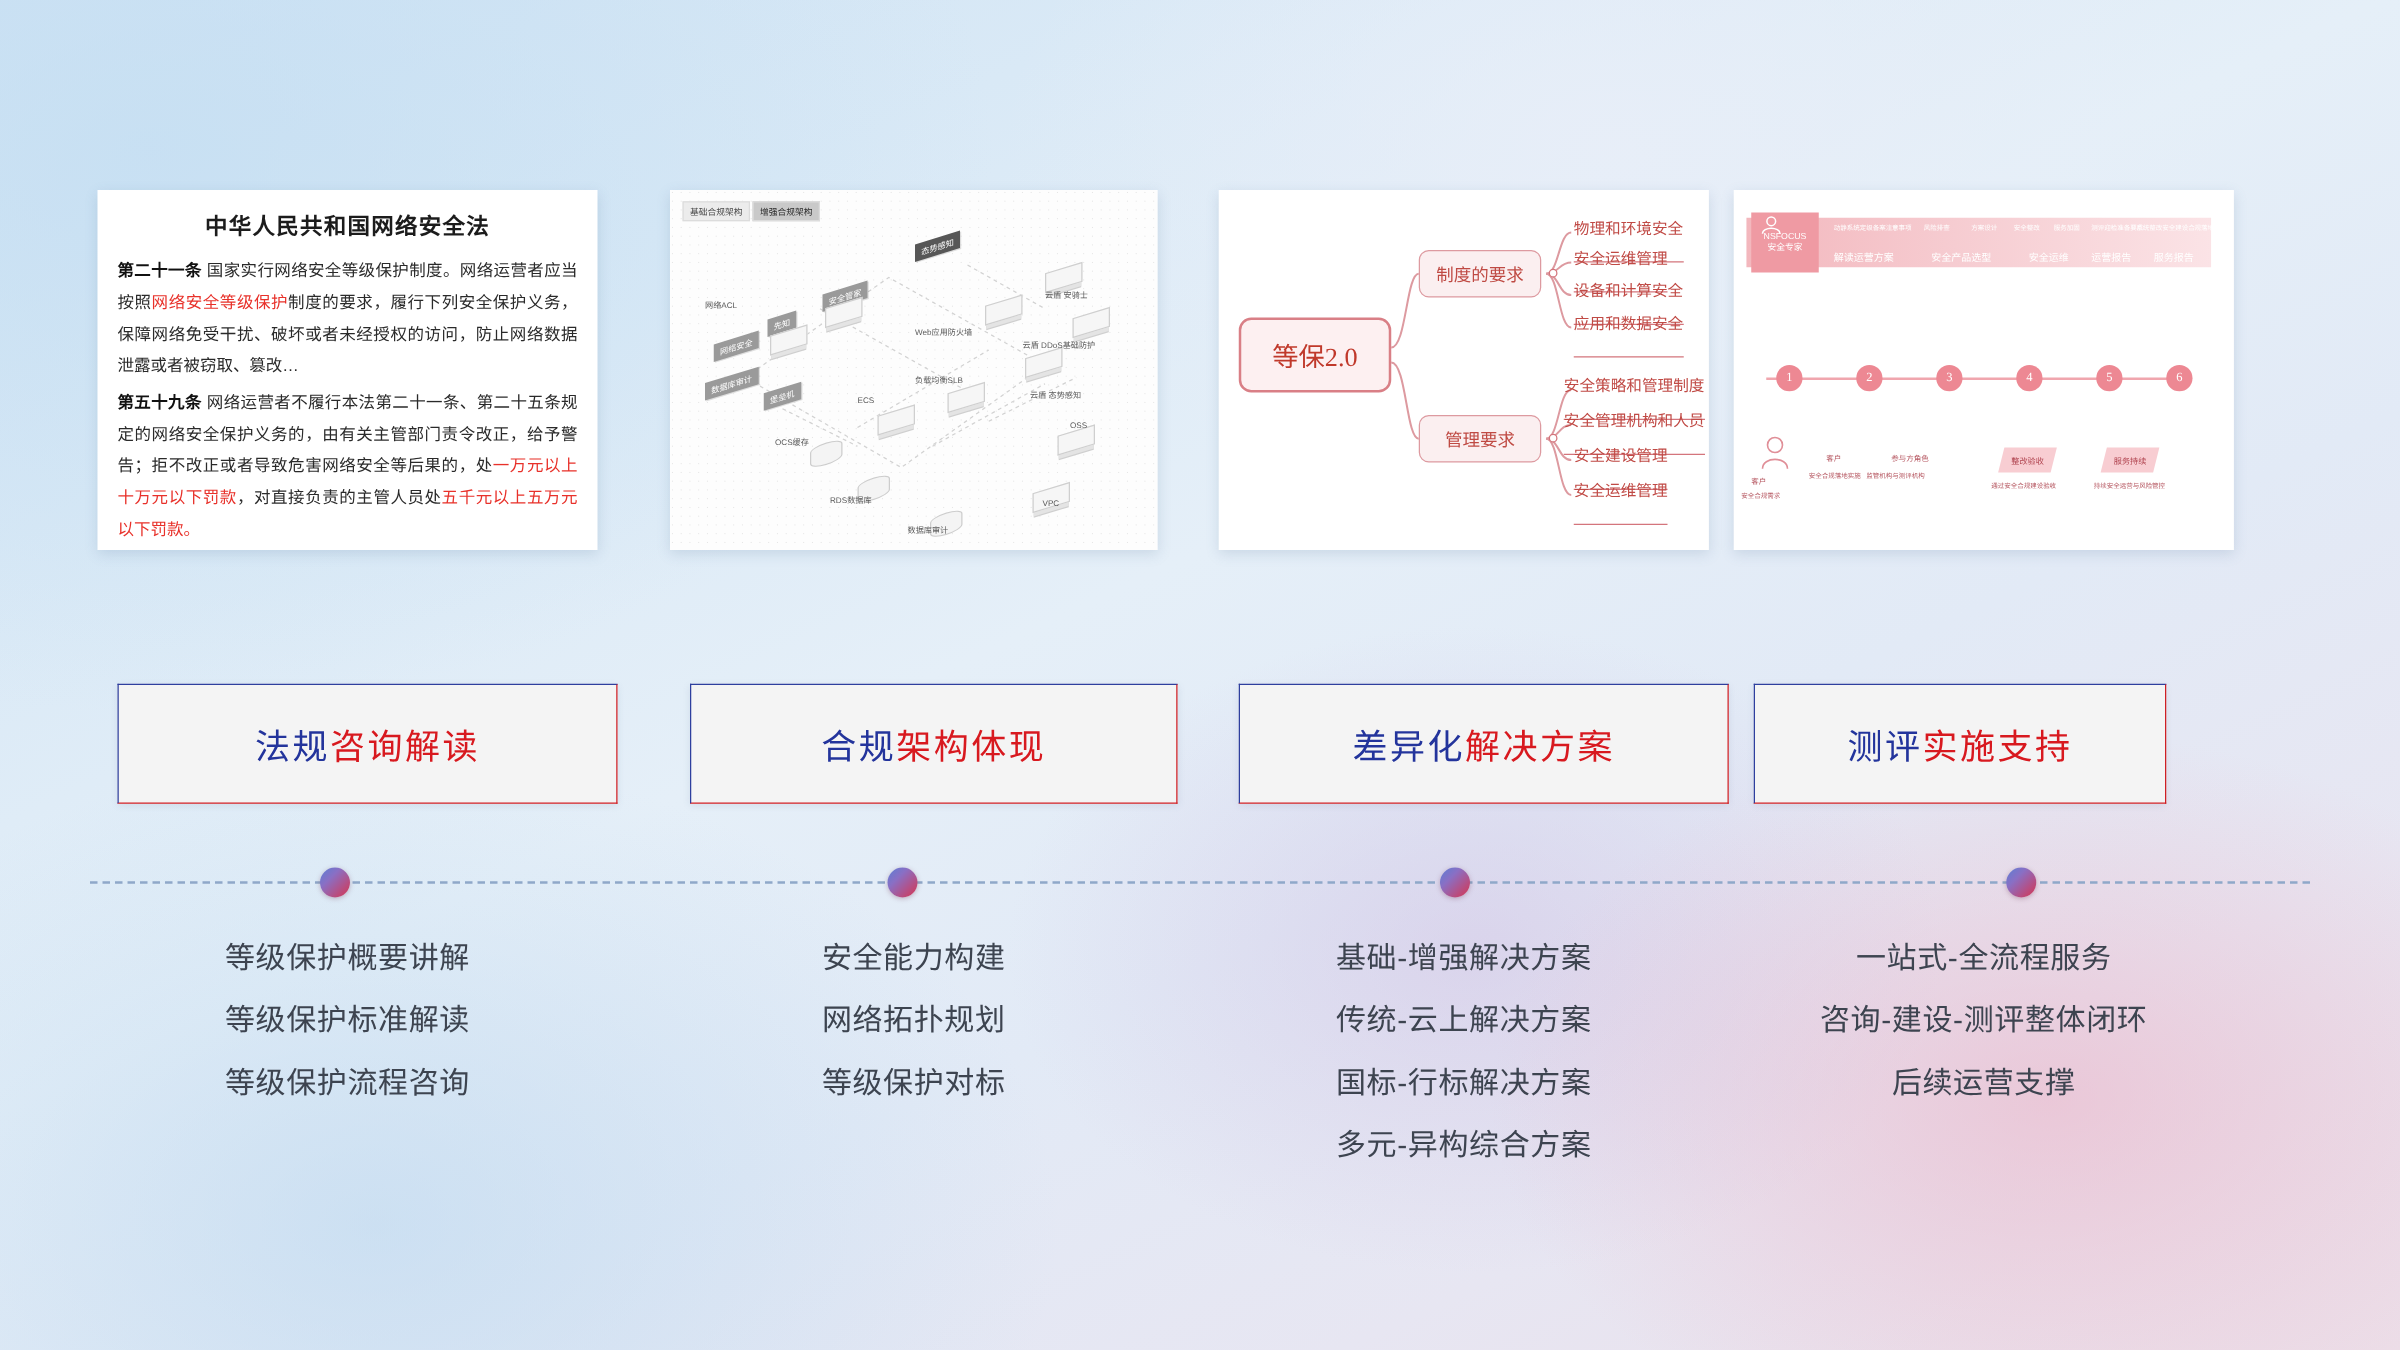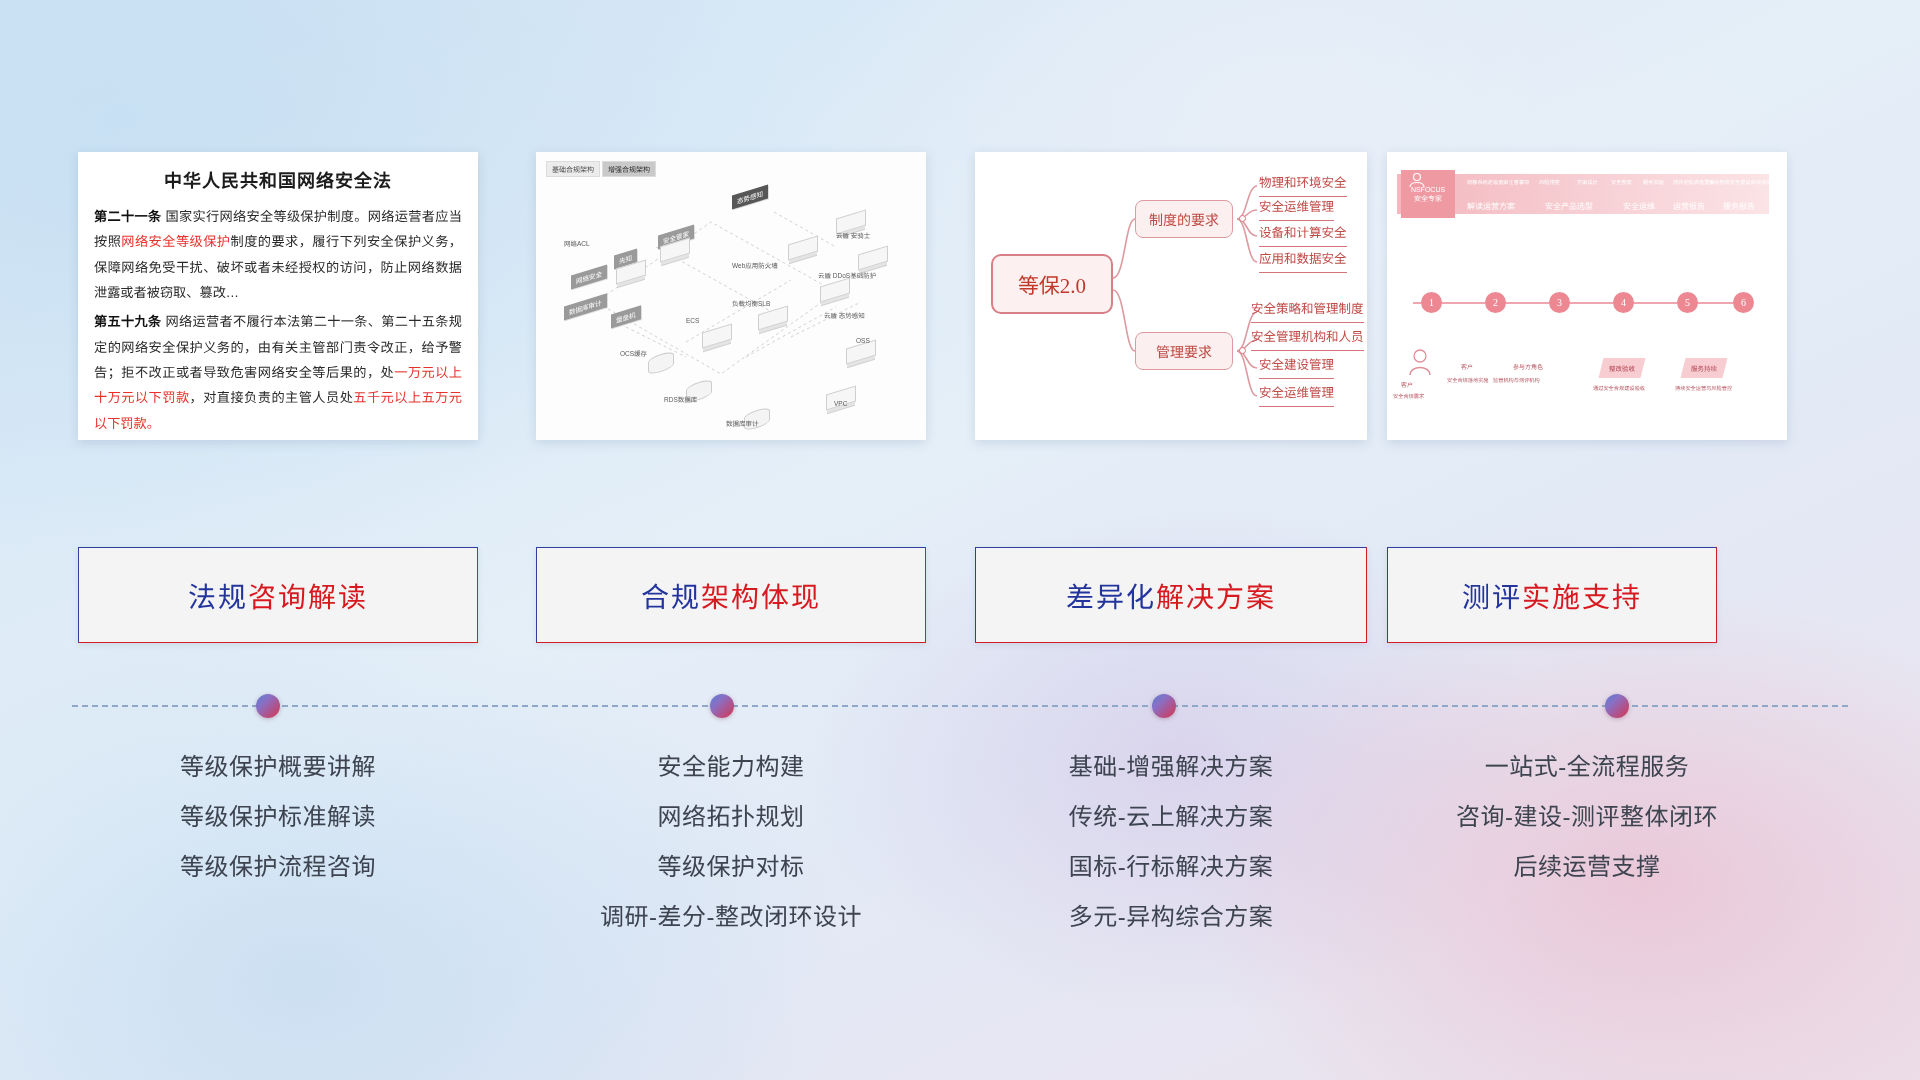--- a/index.html
+++ b/index.html
@@ -82,21 +82,21 @@
     position: absolute; width: 98px; height: 38px;
     border: 1.6px solid #dd9aa0; border-radius: 8px; background: #fbeff0;
     display: flex; align-items: center; justify-content: center;
     font-size: 14px; color: #bf4a43; font-family: "Liberation Serif", serif;
   }
   #mm-tech { left: 160px; top: 48px; }
   #mm-mgmt { left: 160px; top: 180px; }
   .mm-leaf {
     position: absolute; font-size: 12.5px; color: #c04a45;
     font-family: "Liberation Serif", serif; white-space: nowrap;
-    padding-bottom: 5px; border-bottom: 1.6px solid #d4757c;
+    padding-bottom: 18px; border-bottom: 1.6px solid #d4757c;
   }
   .mm-dot {
     position: absolute; width: 7px; height: 7px; border-radius: 50%;
     border: 1.3px solid #d4757c; background: #fff;
   }
 
   
   .nsf { position: relative; width: 100%; height: 100%; background: #fff; padding: 10px; }
   .nsf-band {
     position: absolute; left: 10px; top: 22px; width: 372px; height: 40px;
@@ -134,20 +134,21 @@
   .btn-row { position: absolute; top: 547px; left: 0; width: 1920px; height: 96px; }
   .sec-btn {
     position: absolute; top: 0; height: 96px;
     background: #f4f4f4;
     border-top: 1.6px solid #2e3f9e;
     border-left: 1.6px solid #2e3f9e;
     border-right: 1.6px solid #cf1f24;
     border-bottom: 1.6px solid #cf1f24;
     display: flex; align-items: center; justify-content: center;
     box-shadow: 0 2px 6px rgba(90,110,150,0.14);
+    margin-left: 16px;
   }
   #sec-1 { left: 78px;  width: 400px; }
   #sec-2 { left: 536px; width: 390px; }
   #sec-3 { left: 975px; width: 392px; }
   #sec-4 { left: 1387px; width: 330px; }
   .sec-label { font-size: 28px; letter-spacing: 2px; white-space: nowrap; }
   .sec-label .a { color: #23349c; }
   .sec-label .b { color: #d8191f; }
 
   
@@ -375,21 +376,20 @@
 <div class="lists">
   <div class="list-col" id="list-1">
     <div class="list-item">等级保护概要讲解</div>
     <div class="list-item">等级保护标准解读</div>
     <div class="list-item">等级保护流程咨询</div>
   </div>
   <div class="list-col" id="list-2">
     <div class="list-item">安全能力构建</div>
     <div class="list-item">网络拓扑规划</div>
     <div class="list-item">等级保护对标</div>
-    <div class="list-item">调研-差分-整改闭环设计</div>
   </div>
   <div class="list-col" id="list-3">
     <div class="list-item">基础-增强解决方案</div>
     <div class="list-item">传统-云上解决方案</div>
     <div class="list-item">国标-行标解决方案</div>
     <div class="list-item">多元-异构综合方案</div>
   </div>
   <div class="list-col" id="list-4">
     <div class="list-item">一站式-全流程服务</div>
     <div class="list-item">咨询-建设-测评整体闭环</div>

